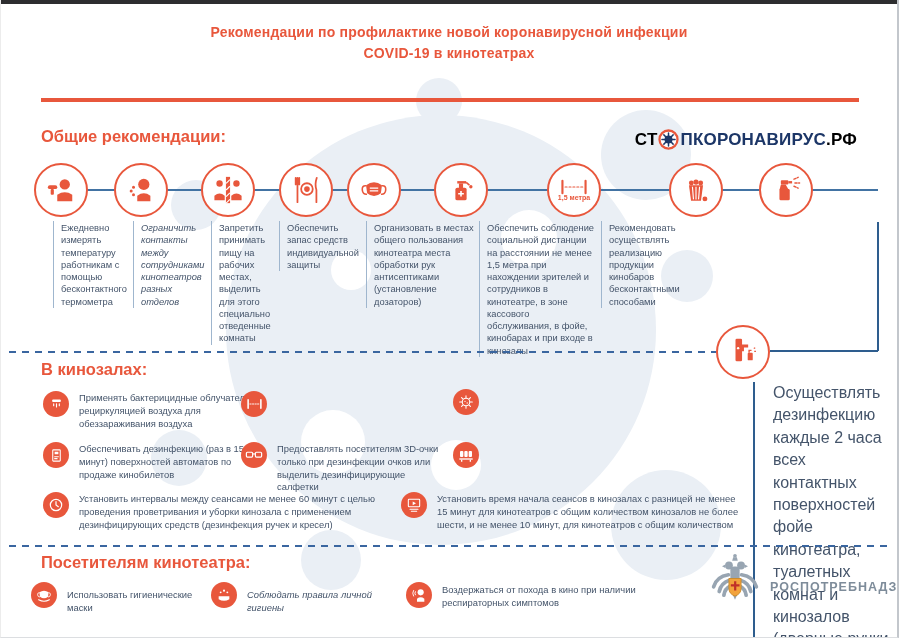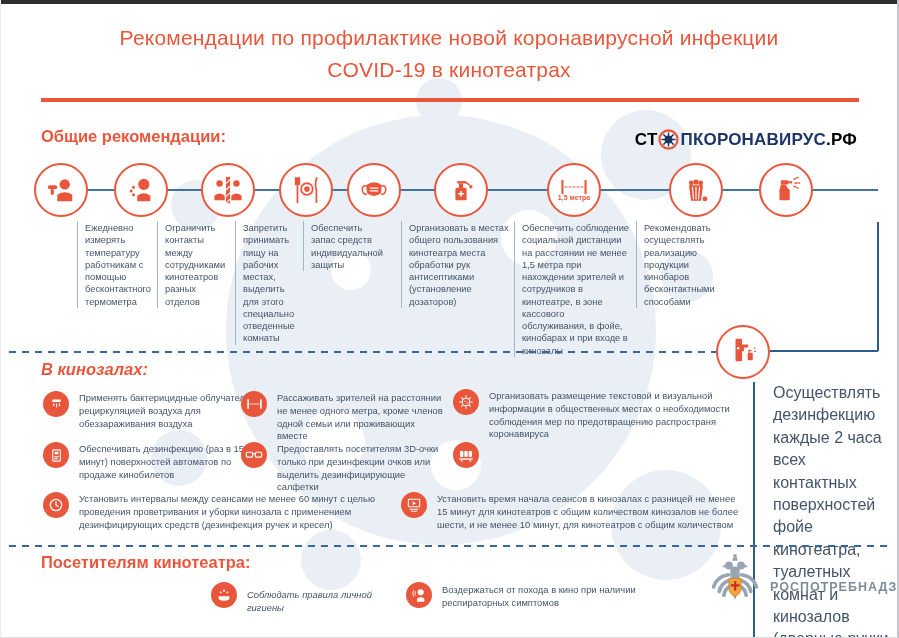--- a/index.html
+++ b/index.html
@@ -3,35 +3,35 @@
 <meta charset="utf-8">
 <style>
   html,body{margin:0;padding:0;background:#fff;}
   body{width:899px;height:638px;font-family:"Liberation Sans",sans-serif;-webkit-font-smoothing:antialiased;}
   .page{position:relative;width:899px;height:638px;background:#fff;overflow:hidden;box-sizing:border-box;
         border-right:2px solid #c3c7cc;border-bottom:1px solid #dcdee1;border-left:1px solid #ececec;}
   .topbar{position:absolute;top:0;left:0;right:0;height:4px;background:#2d2d2f;z-index:5;}
   .wm{position:absolute;border-radius:50%;background:#eaeff5;z-index:0;}
   .wm.white{background:#ffffff;}
   .content{position:absolute;inset:0;z-index:1;}
-  .title{position:absolute;top:22px;left:30px;right:30px;text-align:center;color:#e8573c;font-weight:normal;
-         font-size:21px;line-height:1.5;letter-spacing:0.2px;}
+  .title{position:absolute;top:22px;left:30px;right:30px;text-align:center;color:#e8573c;font-weight:bold;
+         font-size:14px;line-height:1.5;letter-spacing:0.2px;}
   .rule{position:absolute;top:98px;left:40px;width:818px;height:4px;background:#e8573c;}
   .sec-heading{position:absolute;color:#e8573c;font-weight:bold;font-size:16.5px;}
   .stoplogo{position:absolute;top:129px;right:40px;display:flex;align-items:center;font-size:17px;font-weight:bold;letter-spacing:0.2px;}
   .stoplogo .o{color:#000000;}
   .stoplogo .n{color:#1c3667;text-align:center;}
   .stoplogo svg{margin:0 1px;display:block;}
   .gen-line{position:absolute;top:189px;left:40px;width:837px;height:2px;background:#4273a3;z-index:1;}
   .gcircle{position:absolute;top:163px;width:54px;height:54px;border-radius:50%;background:#fff;border:2px solid #e8573c;
            box-sizing:border-box;display:flex;flex-direction:column;align-items:center;justify-content:center;
            color:#e8573c;z-index:2;}
   .gcircle svg{display:block;}
   .gcircle .dist-label{font-size:7px;font-weight:bold;line-height:1.1;text-align:center;width:40px;margin-top:-1px;}
-  .gen-cols{position:absolute;top:221px;left:76px;display:flex;z-index:2;justify-content:flex-end;}
+  .gen-cols{position:absolute;top:221px;left:52px;display:flex;z-index:2;justify-content:flex-end;}
   .gcol{box-sizing:border-box;}
   .gcol-inner{border-left:1px solid #9fb6ce;padding:1px 5px 0 7px;font-size:9.3px;color:#44546a;line-height:1.32;}
   .sep{position:absolute;height:2px;background:repeating-linear-gradient(90deg,#3a66a0 0 7px,transparent 7px 13px);z-index:2;}
   .l-vert{position:absolute;top:222px;left:876px;width:2px;height:129px;background:#2e5d8e;z-index:2;}
   .l-horiz{position:absolute;top:350px;left:769px;width:108px;height:2px;background:#2e5d8e;z-index:2;}
   .handle-circle{position:absolute;top:325px;left:715px;width:54px;height:54px;border-radius:50%;background:#fff;
                  border:2px solid #e8573c;box-sizing:border-box;display:flex;align-items:center;justify-content:center;
                  color:#e8573c;z-index:3;}
   .sidebar-text{position:absolute;top:382px;left:752px;width:140px;box-sizing:border-box;border-left:2px solid #2e5d8e;
                 padding-left:18px;font-size:16px;color:#44546a;line-height:1.4;z-index:2;}
@@ -193,30 +193,30 @@
             </g>
             <path d="M24.5 4.5l4.5-2M25.5 8.5h5M24.5 12l4.5 2" stroke="currentColor" stroke-width="1.5" stroke-dasharray="2.4 1.6" stroke-linecap="round" fill="none"></path>
           </svg>
         </span>
       </div>
 
     <div class="gen-cols">
       <div class="gcol" style="width:80px;">
           <div class="gcol-inner">Ежедневно измерять температуру работникам с помощью бесконтактного термометра</div>
         </div>
-      <div class="gcol" style="width:78px;">
+      <div class="gcol" style="width:78px;font-style:italic;">
           <div class="gcol-inner">Ограничить контакты между сотрудниками кинотеатров разных отделов</div>
         </div>
       <div class="gcol" style="width:68px;">
           <div class="gcol-inner">Запретить принимать пищу на рабочих местах, выделить для этого специально отведенные комнаты</div>
         </div>
       <div class="gcol" style="width:87px;">
           <div class="gcol-inner">Обеспечить запас средств индивидуальной защиты</div>
         </div>
-      <div class="gcol" style="width:113px;margin-left:11px;">
+      <div class="gcol" style="width:113px;">
           <div class="gcol-inner">Организовать в местах общего пользования кинотеатра места обработки рук антисептиками (установление дозаторов)</div>
         </div>
       <div class="gcol" style="width:122px;">
           <div class="gcol-inner">Обеспечить соблюдение социальной дистанции на расстоянии не менее 1,5 метра при нахождении зрителей и сотрудников в кинотеатре, в зоне кассового обслуживания, в фойе, кинобарах и при входе в кинозалы</div>
         </div>
       <div class="gcol" style="width:90px;">
           <div class="gcol-inner">Рекомендовать осуществлять реализацию продукции кинобаров бесконтактными способами</div>
         </div>
     </div>
 
@@ -230,21 +230,21 @@
               <path d="M13 10h8.5v3.4H17v4h-4z"></path>
               <rect x="21" y="19" width="5.4" height="8" rx="1"></rect>
             </g>
             <path d="M22.5 19v-2.6h2.6" fill="none" stroke="currentColor" stroke-width="1.5"></path>
             <path d="M27.5 14.5l2.5-1.5M28 17.5h3" stroke="currentColor" stroke-width="1.2" stroke-dasharray="1.8 1.4" fill="none"></path>
             <circle cx="10.8" cy="14" r="1.3" fill="#fff"></circle>
           </svg></span>
       </div>
     <div class="sidebar-text">Осуществлять дезинфекцию каждые 2 часа всех контактных поверхностей фойе кинотеатра, туалетных комнат и кинозалов (дверные ручки, выключатели, поручни лестниц, эскалаторы, перила, поверхности столов, пульты управления в лифтах)</div>
 
-    <div class="sec-heading" style="top:360px;left:40px;font-style:italic;">В кинозалах:</div>
+    <div class="sec-heading" style="top:360px;left:40px;">В кинозалах:</div>
 
     <div class="h-item" style="left:42px;top:391px;width:220px;">
       <span class="h-icon">
           <span>
             <svg viewBox="0 0 24 24" width="15" height="15" fill="none" stroke="currentColor" stroke-width="1.8" stroke-linecap="round">
               <rect x="5" y="4" width="14" height="4" rx="1.6" fill="currentColor" stroke="none"></rect>
               <path d="M7.5 11v3M12 11v5M16.5 11v3"></path>
             </svg>
           </span>
         </span>
@@ -275,21 +275,20 @@
     </div>
     <div class="h-item" style="left:240px;top:391px;width:205px;">
       <span class="h-icon">
           <span>
             <svg viewBox="0 0 24 16" width="17" height="12" fill="none" stroke="currentColor" stroke-linecap="round">
               <path d="M3 2v12M21 2v12" stroke-width="2.2"></path>
               <path d="M5.5 8h13" stroke-width="1.3" stroke-dasharray="1.8 1.8"></path>
             </svg>
           </span>
         </span>
-      <span class="h-text">Рассаживать зрителей на расстоянии не менее одного метра, кроме членов одной семьи или проживающих вместе</span>
     </div>
     <div class="h-item" style="left:240px;top:442px;width:205px;">
       <span class="h-icon">
           <span>
             <svg viewBox="0 0 26 16" width="18" height="12" fill="none" stroke="currentColor" stroke-width="1.7">
               <rect x="2" y="4" width="9" height="7" rx="1.4"></rect>
               <rect x="15" y="4" width="9" height="7" rx="1.4"></rect>
               <path d="M11 6.5h4"></path>
             </svg>
           </span>
@@ -300,21 +299,20 @@
       <span class="h-icon">
           <span>
             <svg viewBox="0 0 24 24" width="16" height="16" fill="none" stroke="currentColor" stroke-width="1.6" stroke-linecap="round">
               <circle cx="12" cy="12" r="5.6"></circle>
               <path d="M12 2.5v3M12 18.5v3M2.5 12h3M18.5 12h3M5.3 5.3l2.1 2.1M16.6 16.6l2.1 2.1M18.7 5.3l-2.1 2.1M7.4 16.6l-2.1 2.1"></path>
               <circle cx="10.5" cy="11" r="1" fill="currentColor" stroke="none"></circle>
               <circle cx="13.8" cy="13.5" r="1" fill="currentColor" stroke="none"></circle>
             </svg>
           </span>
         </span>
-      <span class="h-text">Организовать размещение текстовой и визуальной информации в общественных местах о необходимости соблюдения мер по предотвращению распространя коронавируса</span>
     </div>
     <div class="h-item" style="left:452px;top:442px;width:230px;">
       <span class="h-icon">
           <span>
             <svg viewBox="0 0 24 24" width="16" height="16" fill="currentColor">
               <rect x="3" y="6" width="5" height="9" rx="1.4"></rect>
               <rect x="9.5" y="6" width="5" height="9" rx="1.4"></rect>
               <rect x="16" y="6" width="5" height="9" rx="1.4"></rect>
               <path d="M2 17h20v2H2z"></path>
               <path d="M4.5 19v3h2v-3zM17.5 19v3h2v-3z"></path>
@@ -332,20 +330,32 @@
             </svg>
           </span>
         </span>
       <span class="h-text">Установить время начала сеансов в кинозалах с разницей не менее 15 минут для кинотеатров с общим количеством кинозалов не более шести, и не менее 10 минут, для кинотеатров с общим количеством</span>
     </div>
 
     <div class="sep" style="top:545px;left:8px;width:883px;"></div>
 
     <div class="sec-heading" style="top:553px;left:40px;">Посетителям кинотеатра:</div>
 
+    <div class="h-item" style="left:30px;top:582px;width:185px;">
+      <span class="h-icon">
+          <span>
+            <svg viewBox="0 0 24 24" width="16" height="16">
+              <path d="M5 8q7-5 14 0l-1 6.5q-6 4.8-12 0z" fill="currentColor"></path>
+              <path d="M5 8.5q-3 0-2.6 3.3T6 15M19 8.5q3 0 2.6 3.3T18 15" fill="none" stroke="currentColor" stroke-width="1.3"></path>
+              <path d="M4 19q8 4.5 16 0" fill="none" stroke="currentColor" stroke-width="1.6" stroke-linecap="round"></path>
+            </svg>
+          </span>
+        </span>
+      <span class="h-text" style="padding-top:7px;">Использовать гигиенические маски</span>
+    </div>
     <div class="h-item" style="left:210px;top:582px;width:190px;font-style:italic;">
       <span class="h-icon">
           <span>
             <svg viewBox="0 0 24 24" width="16" height="16" fill="currentColor">
               <path d="M4 14h16v4.5q-8 4.5-16 0z"></path>
               <circle cx="7" cy="8" r="1.4"></circle>
               <circle cx="12" cy="5.5" r="1.6"></circle>
               <circle cx="17" cy="8" r="1.4"></circle>
             </svg>
           </span>

